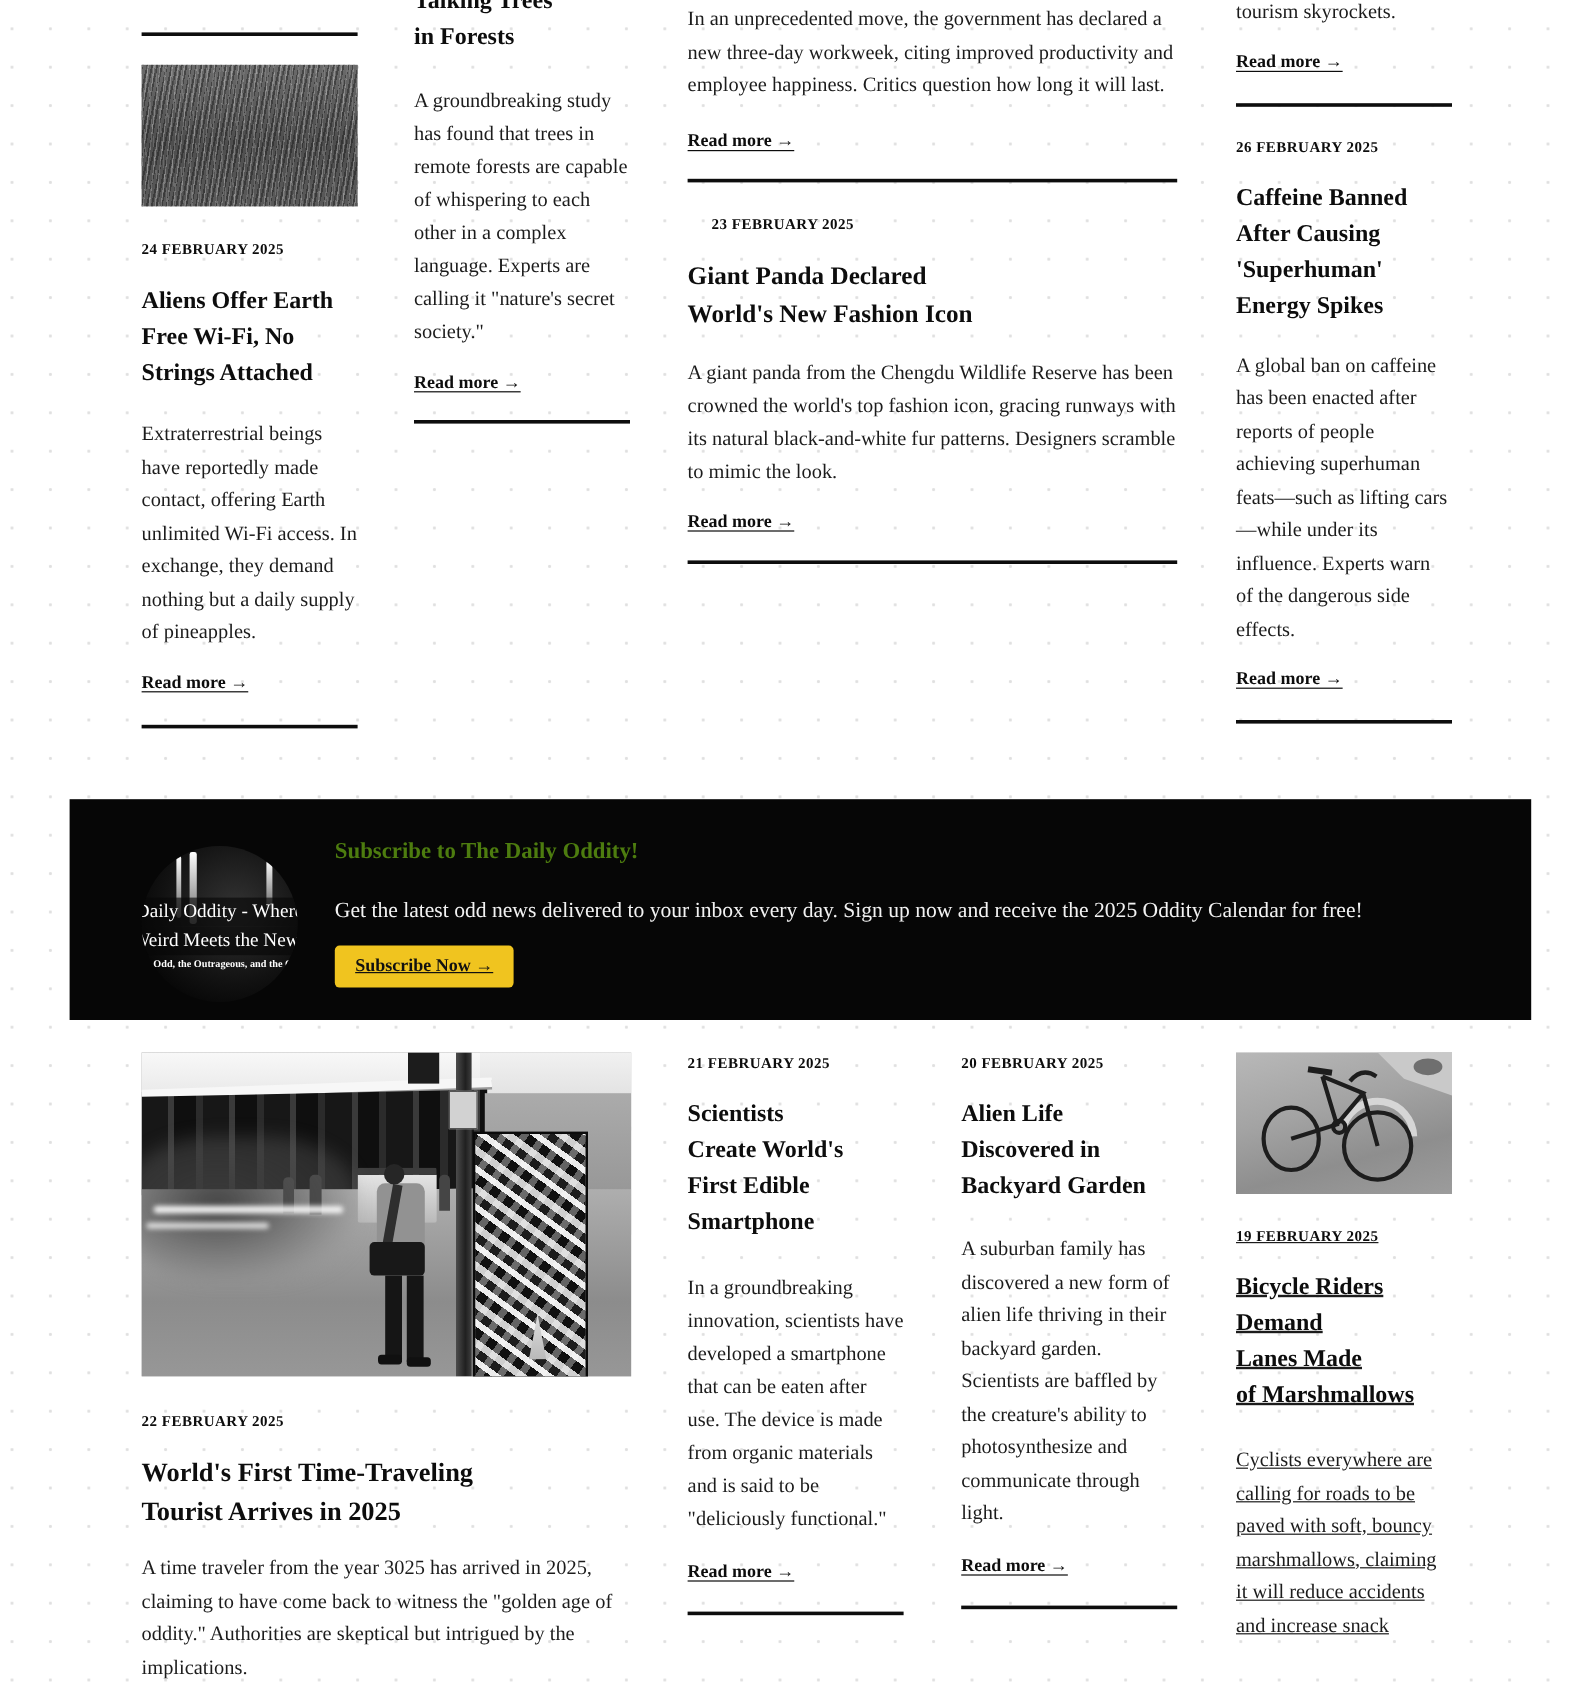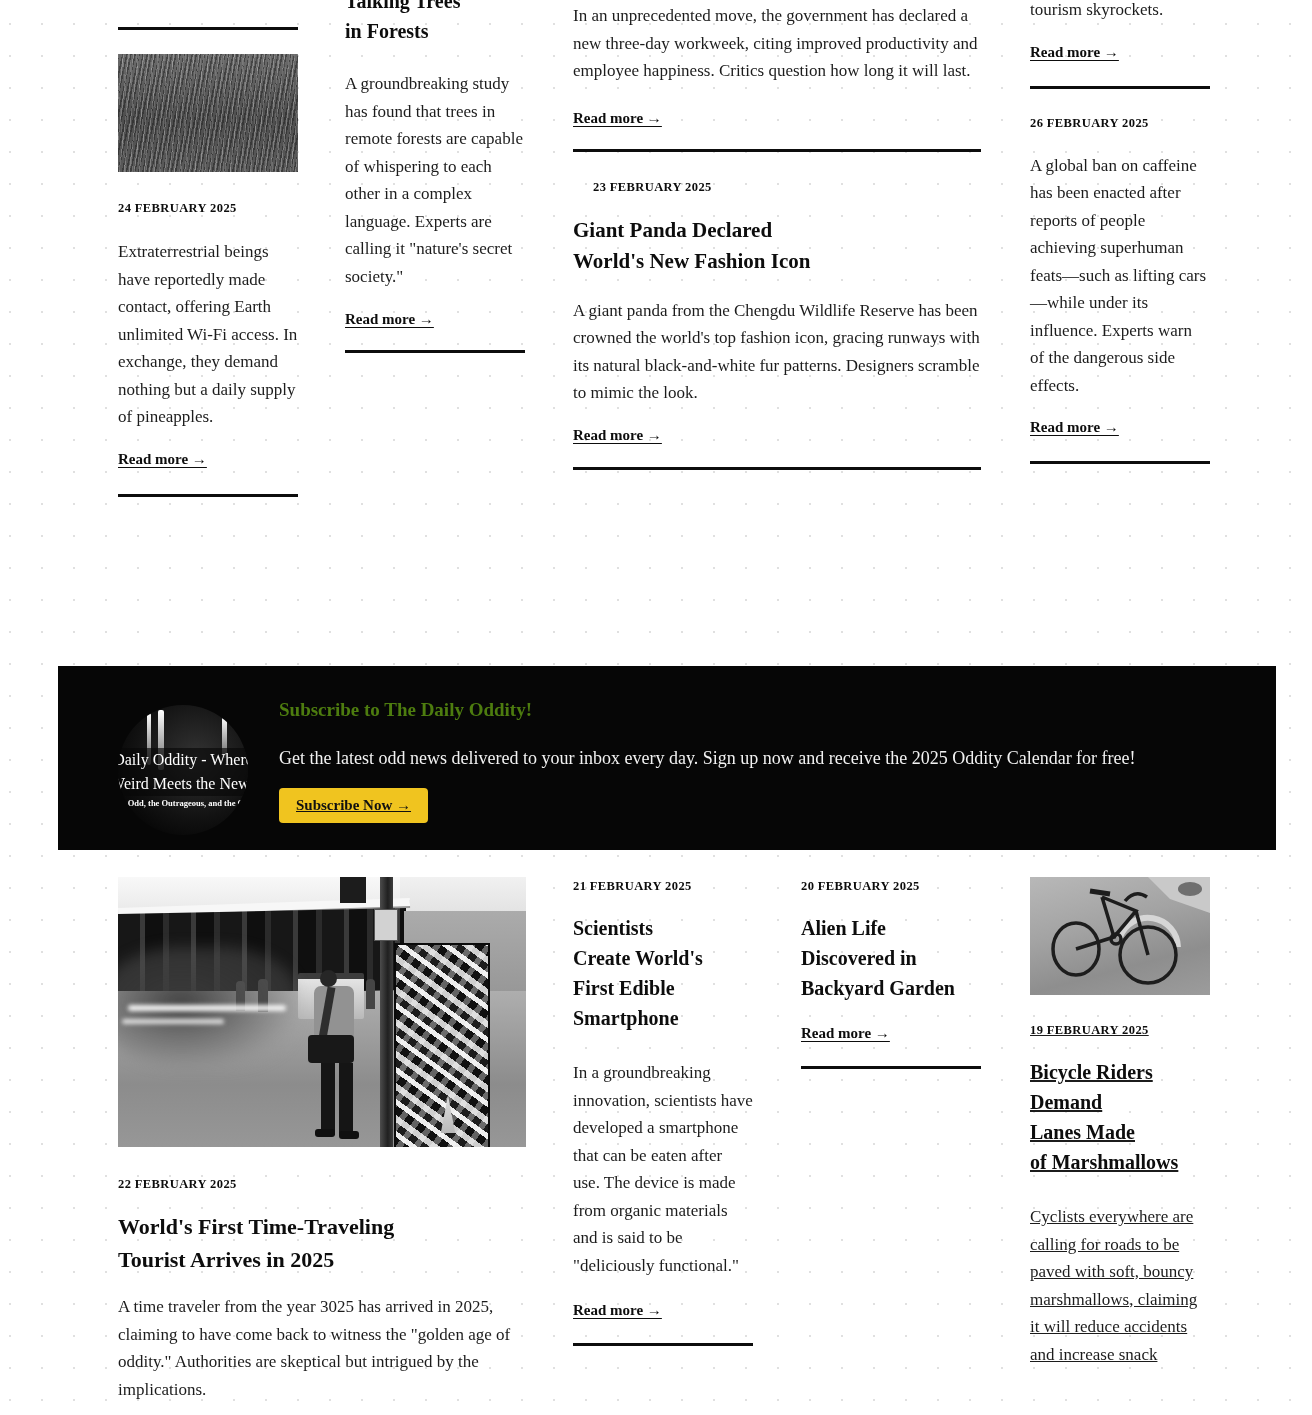--- a/index.html
+++ b/index.html
@@ -146,20 +146,23 @@
 </style>
 </head>
 <body>
 
 <div class="page">
 
   <article id="a-aliens">
     <hr class="rule">
     <div class="thumb photo-fur"></div>
     <p class="date">24 FEBRUARY 2025</p>
+    <h3 class="title">Aliens Offer Earth
+Free Wi-Fi, No
+Strings Attached</h3>
     <p class="body">Extraterrestrial beings have reportedly made contact, offering Earth unlimited Wi-Fi access. In exchange, they demand nothing but a daily supply of pineapples.</p>
     <a class="readmore">Read more →</a>
     <hr class="rule end">
   </article>
 
   <article id="a-trees">
     <h3 class="title">Talking Trees
 in Forests</h3>
     <p class="body">A groundbreaking study has found that trees in remote forests are capable of whispering to each other in a complex language. Experts are calling it "nature's secret society."</p>
     <a class="readmore">Read more →</a>
@@ -176,20 +179,24 @@
     <p class="body body2">A giant panda from the Chengdu Wildlife Reserve has been crowned the world's top fashion icon, gracing runways with its natural black-and-white fur patterns. Designers scramble to mimic the look.</p>
     <a class="readmore rm2">Read more →</a>
     <hr class="rule end">
   </article>
 
   <article id="a-tourism">
     <p class="body">tourism skyrockets.</p>
     <a class="readmore">Read more →</a>
     <hr class="rule mid">
     <p class="date">26 FEBRUARY 2025</p>
+    <h3 class="title">Caffeine Banned
+After Causing
+'Superhuman'
+Energy Spikes</h3>
     <p class="body body2">A global ban on caffeine has been enacted after reports of people achieving superhuman feats—such as lifting cars—while under its influence. Experts warn of the dangerous side effects.</p>
     <a class="readmore rm2">Read more →</a>
     <hr class="rule end">
   </article>
 
   <section class="banner">
     <div class="logo">
       <i class="streak s1"></i>
         <i class="streak s2"></i>
         <i class="streak s3"></i>
@@ -248,20 +255,21 @@
     <p class="body">In a groundbreaking innovation, scientists have developed a smartphone that can be eaten after use. The device is made from organic materials and is said to be "deliciously functional."</p>
     <a class="readmore">Read more →</a>
     <hr class="rule end">
   </article>
 
   <article id="b-alien">
     <p class="date">20 FEBRUARY 2025</p>
     <h3 class="title">Alien Life
 Discovered in
 Backyard Garden</h3>
+    <p class="body">A suburban family has discovered a new form of alien life thriving in their backyard garden. Scientists are baffled by the creature's ability to photosynthesize and communicate through light.</p>
     <a class="readmore">Read more →</a>
     <hr class="rule end">
   </article>
 
   <article id="b-bike">
     <div class="thumb photo-bike">
       <svg viewBox="0 0 180 118" preserveAspectRatio="none">
         <polygon points="118,0 180,0 180,36 140,22" fill="#c9c9c9"></polygon>
         <ellipse cx="160" cy="12" rx="12" ry="7" fill="#6f6f6f"></ellipse>
         <path d="M90,60 A30,30 0 0 1 148,70" stroke="#d6d6d6" stroke-width="6" fill="none"></path>

